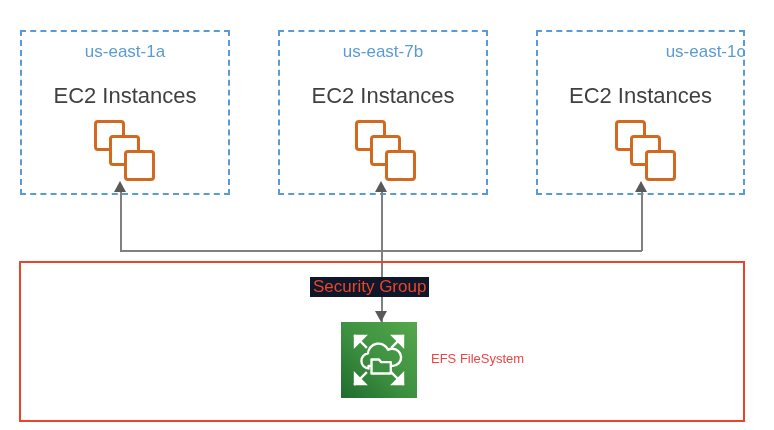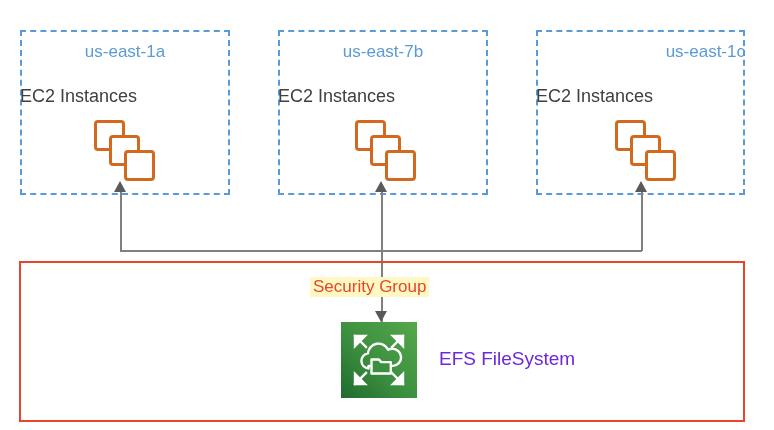--- a/index.html
+++ b/index.html
@@ -32,23 +32,23 @@
     text-align: center;
     color: #5B9BD5;
     font-size: 17px;
     line-height: 20px;
     white-space: nowrap;
   }
   .ec2-label {
     position: absolute;
     left: 0;
     right: 0;
-    text-align: left;
+    text-align: center;
     color: #404040;
-    font-size: 18px;
+    font-size: 22px;
     line-height: 20px;
     white-space: nowrap;
   }
 
   
   .ec2-icon {
     position: absolute;
     width: 62px;
     height: 62px;
   }
@@ -71,21 +71,21 @@
     box-sizing: border-box;
     border: 2px solid #E8452B;
     background: transparent;
   }
   .sg-label {
     position: absolute;
     color: #E8452B;
     font-size: 17px;
     line-height: 20px;
     white-space: nowrap;
-    background: #fef9c3;
+    background: #0f172a;
     padding: 0 3px;
   }
 
   
   .conn-h {
     position: absolute;
     background: #808080;
     height: 1.5px;
   }
   .conn-v {
@@ -111,25 +111,24 @@
   }
 
   
   .efs-icon {
     position: absolute;
     width: 76px;
     height: 76px;
   }
   .efs-label {
     position: absolute;
-    color: #6d28d9;
-    font-size: 19px;
+    color: #ef4444;
+    font-size: 13px;
     line-height: 22px;
     white-space: nowrap;
-    margin-left: 8px;
   }
 </style>
 </head>
 <body>
 
 <div id="canvas">
 
   <div class="az-box" style="left:20px; top:30px; width:210px; height:165px;">
   </div>
   <div class="az-label" style="left:20px; top:42px; width:210px;">us-east-1a</div>

